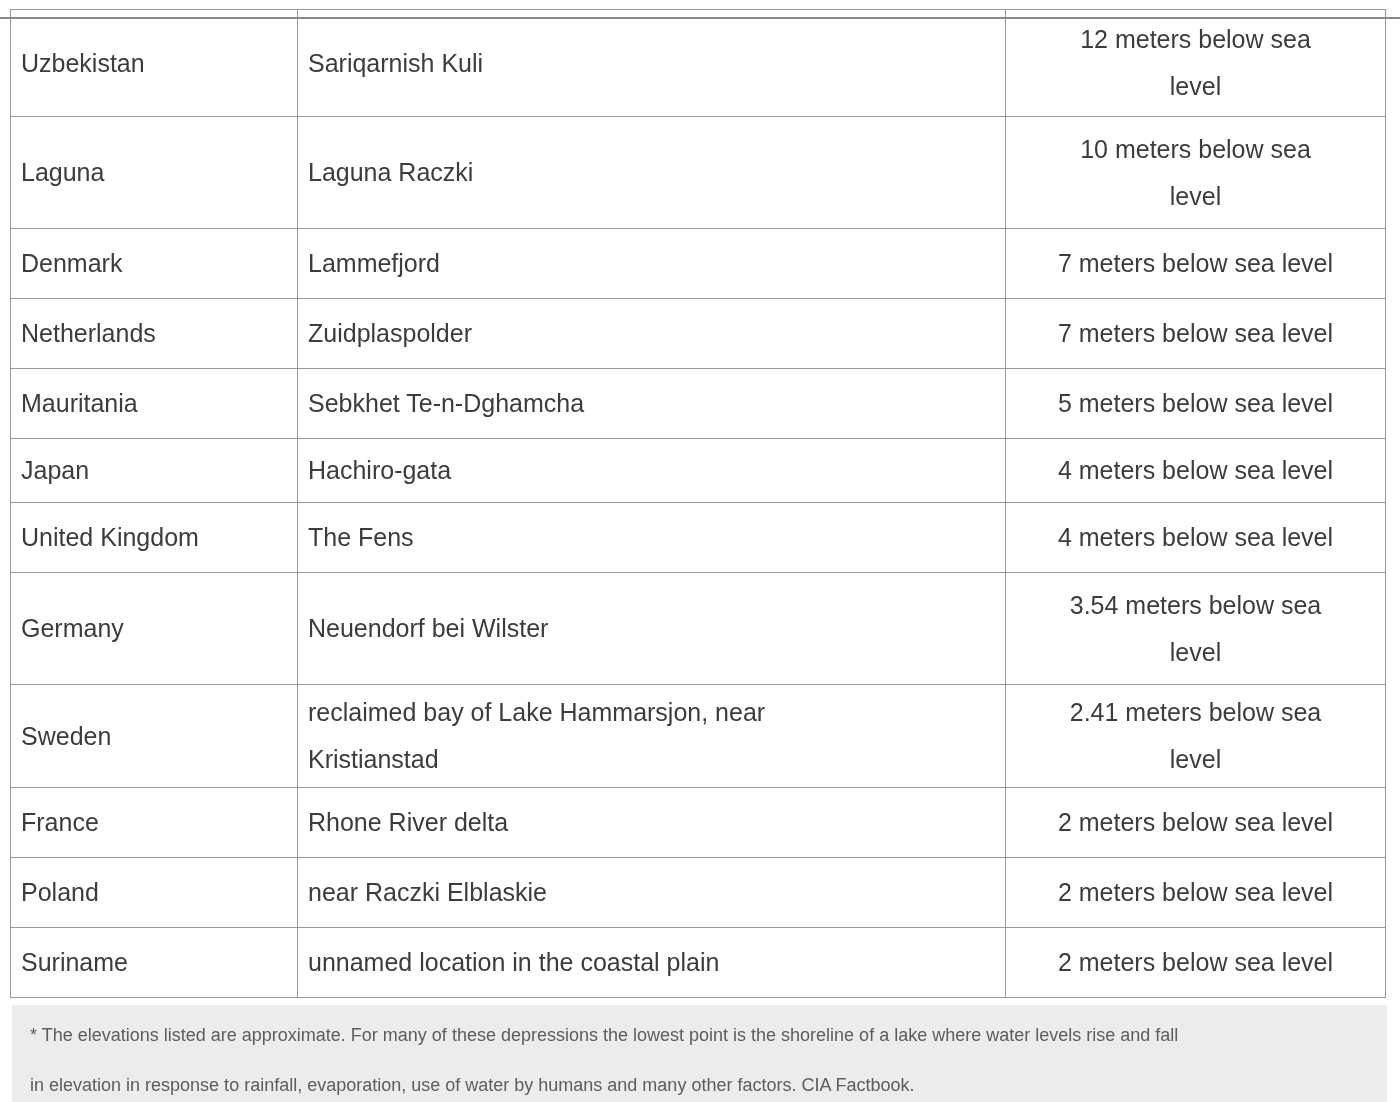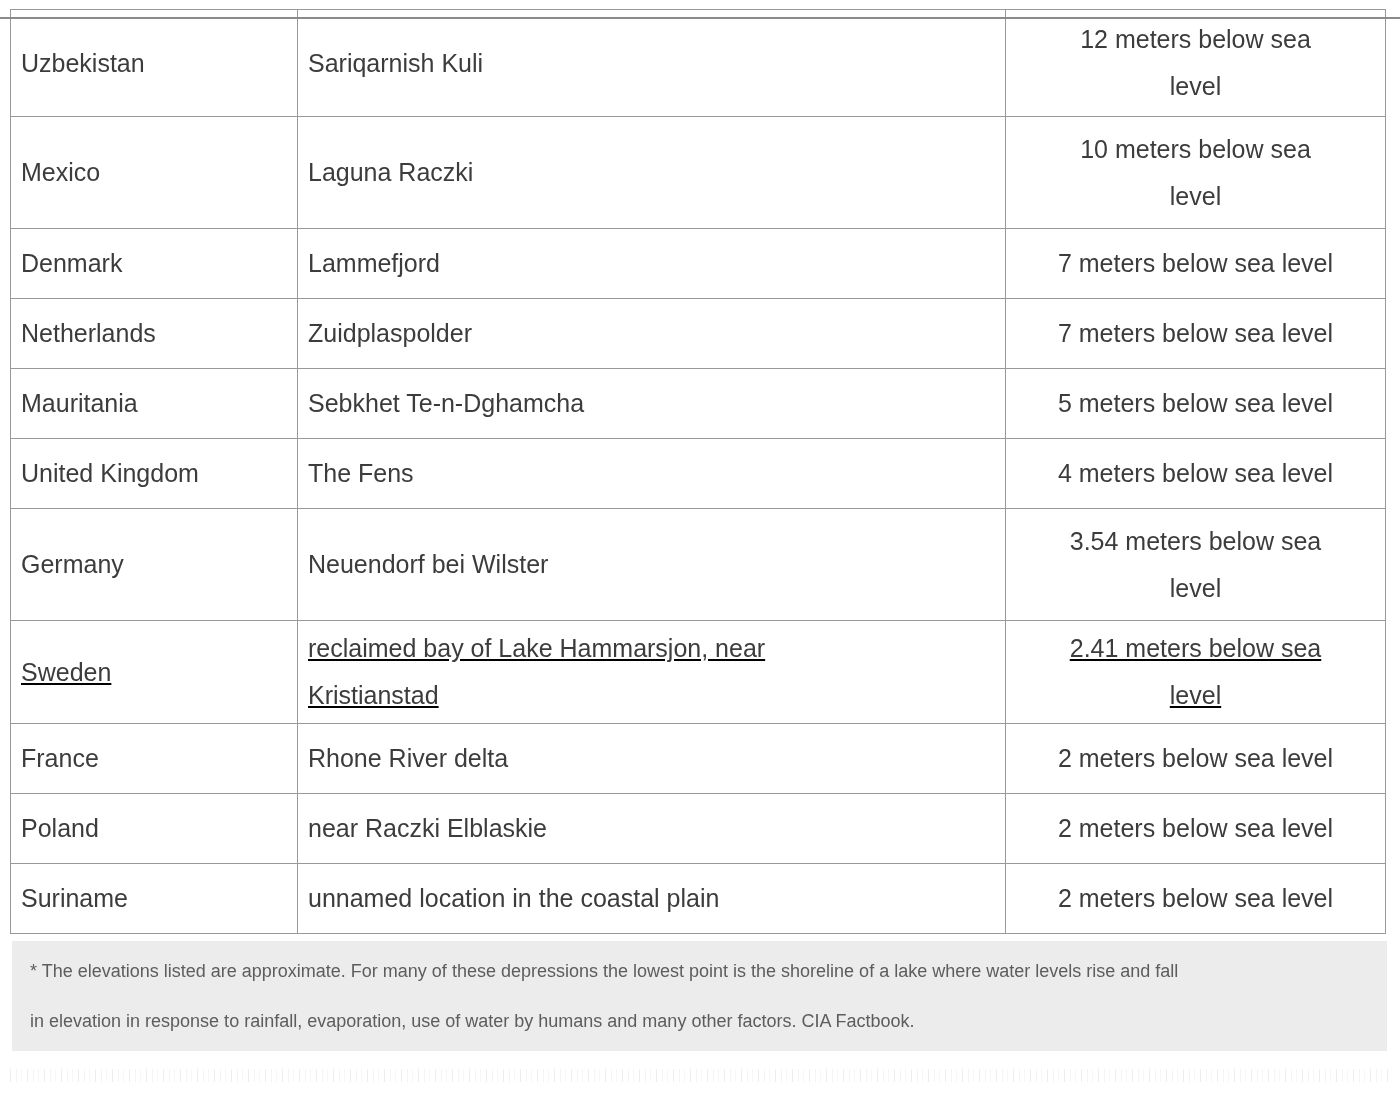--- a/index.html
+++ b/index.html
@@ -38,21 +38,21 @@
     line-height: 47px;
     vertical-align: middle;
     white-space: pre-line;
     overflow: hidden;
   }
   td.cell-country { padding: 4px 8px 4px 10px; }
   td.cell-location { padding: 4px 8px 4px 10px; }
   td.cell-elevation { text-align: center; padding: 4px 14px; }
   tr.h106 { height: 107px; padding-left: 16px; }
   tr.h112 { height: 112px; }
-  tr.h111 { height: 85px; text-decoration: underline; }
+  tr.h111 { height: 85px; }
   tr.h63  { height: 70px; }
   tr.h64  { height: 64px; }
   .footnote {
     margin: 7px 0 0 12px;
     width: 1375px;
     height: 110px;
     background: #ececec;
     color: #5d5d5d;
     font-size: 18px;
     line-height: 50px;
@@ -89,39 +89,44 @@
       <col style="width:380px">
     </colgroup>
     <tbody>
       <tr class="h106">
         <td class="cell-country">Uzbekistan</td>
         <td class="cell-location">Sariqarnish Kuli</td>
         <td class="cell-elevation">12 meters below sea
 level</td>
       </tr>
       <tr class="h112">
-        <td class="cell-country">Mexico</td>
+        <td class="cell-country">Laguna</td>
         <td class="cell-location">Laguna Raczki</td>
         <td class="cell-elevation">10 meters below sea
 level</td>
       </tr>
       <tr class="h63">
         <td class="cell-country">Denmark</td>
         <td class="cell-location">Lammefjord</td>
         <td class="cell-elevation">7 meters below sea level</td>
       </tr>
       <tr class="h63">
         <td class="cell-country">Netherlands</td>
         <td class="cell-location">Zuidplaspolder</td>
         <td class="cell-elevation">7 meters below sea level</td>
       </tr>
       <tr class="h63">
         <td class="cell-country">Mauritania</td>
         <td class="cell-location">Sebkhet Te-n-Dghamcha</td>
         <td class="cell-elevation">5 meters below sea level</td>
+      </tr>
+      <tr class="h64">
+        <td class="cell-country">Japan</td>
+        <td class="cell-location">Hachiro-gata</td>
+        <td class="cell-elevation">4 meters below sea level</td>
       </tr>
       <tr class="h63">
         <td class="cell-country">United Kingdom</td>
         <td class="cell-location">The Fens</td>
         <td class="cell-elevation">4 meters below sea level</td>
       </tr>
       <tr class="h112">
         <td class="cell-country">Germany</td>
         <td class="cell-location">Neuendorf bei Wilster</td>
         <td class="cell-elevation">3.54 meters below sea

